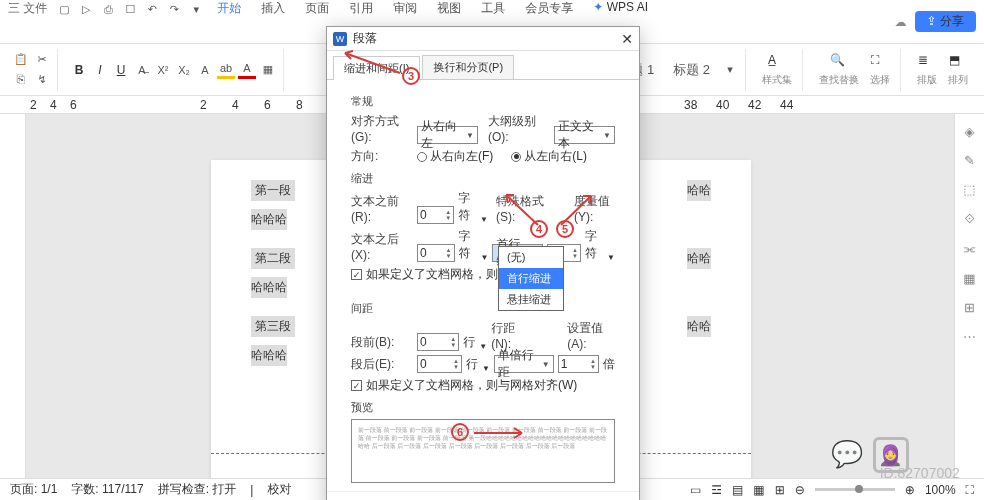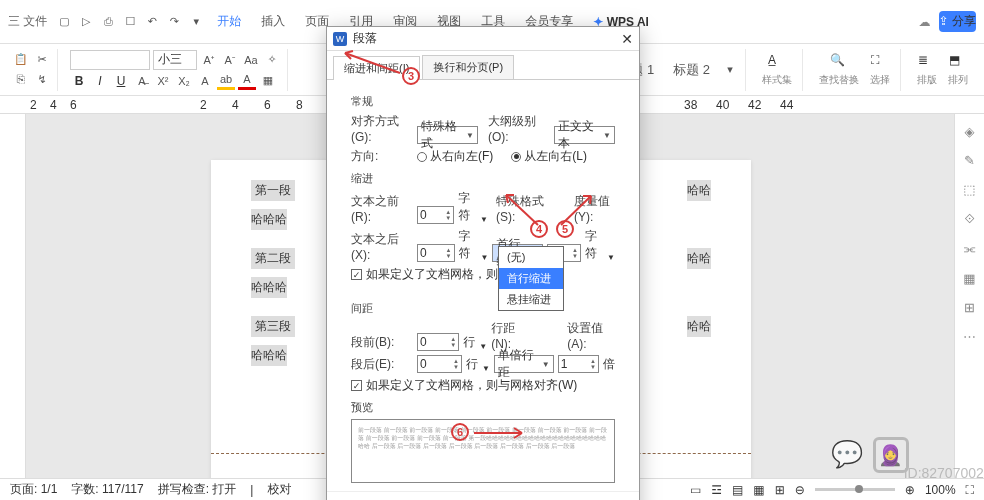--- a/index.html
+++ b/index.html
@@ -1,23 +1,23 @@
 <!DOCTYPE html>
 <html><head>
 <meta charset="utf-8">
 <style>
 *{box-sizing:border-box;margin:0;padding:0;font-family:"Microsoft YaHei",Arial,sans-serif;font-size:12px;color:#333}
 body{background:#f0f0f0;width:984px;height:500px;overflow:hidden;position:relative}
-.menubar{height:44px;background:#fff;display:flex;align-items:center;padding:0 8px;gap:4px;border-bottom:1px solid #e0e0e0}
+.menubar{height:44px;background:#fff;display:flex;padding:0 8px;gap:4px;border-bottom:1px solid #e0e0e0}
 .menubar .app-icon{color:#666;margin-right:4px}
 .menubar .mi{padding:0 8px;color:#555;cursor:pointer}
 .menubar .mi.active{color:#3a7fff}
-.menubar .ai{color:#3a7fff;font-weight:bold}
+.menubar .ai{color:#3a7fff;font-weight:normal}
 .menubar .right{margin-left:auto;display:flex;gap:8px;align-items:center}
-.share-btn{background:#3a7fff;color:#fff;padding:2px 0;border-radius:4px}
+.share-btn{background:#3a7fff;color:#fff;padding:2px 12px;border-radius:4px}
 .toolbar{height:52px;background:#fff;display:flex;align-items:center;padding:0 6px;gap:6px;border-bottom:1px solid #e0e0e0}
 .tb-group{display:flex;align-items:center;gap:3px;padding:0 6px;border-right:1px solid #e8e8e8;height:42px}
 .tb-col{display:flex;flex-direction:column;gap:2px}
 .tb-row{display:flex;gap:3px;align-items:center}
 .tb-btn{width:18px;height:18px;display:flex;align-items:center;justify-content:center;color:#555;cursor:pointer;font-size:11px}
 .font-sel{height:20px;border:1px solid #ccc;padding:0 4px;display:flex;align-items:center;min-width:80px}
 .heading-btn{padding:4px 8px;color:#555;cursor:pointer;font-size:13px}
 .tb-lbl{font-size:10px;color:#888;text-align:center}
 .big-btn{display:flex;flex-direction:column;align-items:center;gap:2px;padding:0 4px;cursor:pointer}
 .big-btn svg,.big-btn .ico{width:18px;height:18px}
@@ -63,21 +63,21 @@
 .dlg-btns .btn.primary{background:#fff}
 .statusbar{position:absolute;bottom:0;left:0;right:0;height:22px;background:#fff;border-top:1px solid #ddd;display:flex;align-items:center;padding:0 10px;gap:14px;font-size:11px;color:#666}
 .statusbar .right{margin-left:auto;display:flex;gap:10px;align-items:center}
 .zoom-slider{width:80px;height:3px;background:#ccc;position:relative}
 .zoom-slider::after{content:"";position:absolute;left:50%;top:-3px;width:8px;height:8px;background:#888;border-radius:50%}
 .anno{position:absolute;z-index:30;pointer-events:none}
 .anno-c{width:18px;height:18px;border:2px solid #d83a3a;border-radius:50%;color:#d83a3a;font-size:11px;display:flex;align-items:center;justify-content:center;font-weight:bold}
 .anno-arrow{stroke:#d83a3a;stroke-width:2;fill:none}
 .watermark{position:absolute;right:120px;bottom:30px;z-index:50;color:#aaa;font-size:18px;display:flex;align-items:center;gap:8px;opacity:.75}
 .watermark .wx{font-size:26px}
-.watermark .sub{position:absolute;top:26px;left:72px;font-size:14px;color:#aaa}
+.watermark .sub{position:absolute;top:26px;left:48px;font-size:14px;color:#aaa}
 .watermark .box{width:36px;height:36px;border:3px solid #aaa;border-radius:6px;display:flex;align-items:center;justify-content:center;font-size:20px;color:#aaa;position:absolute;right:-45px;top:-2px}
 </style>
 </head>
 <body>
 
 <div class="menubar">
   <span class="app-icon">三 文件</span>
   <span class="tb-btn">▢</span>
   <span class="tb-btn">▷</span>
   <span class="tb-btn">⎙</span>
@@ -109,28 +109,20 @@
         </div>
       <div class="tb-row">
           <span class="tb-btn">⎘</span>
           <span class="tb-btn">↯</span>
         </div>
     </div>
   </div>
   <div class="tb-group">
     <div class="tb-col">
       <div class="tb-row">
-        <div class="font-sel"></div>
-        <div class="font-sel" style="min-width:44px">小三</div>
-        <span class="tb-btn">A⁺</span>
-        <span class="tb-btn">A⁻</span>
-        <span class="tb-btn">Aa</span>
-        <span class="tb-btn">✧</span>
-      </div>
-      <div class="tb-row">
         <span class="tb-btn">
             <b>B</b>
           </span>
         <span class="tb-btn">
             <i>I</i>
           </span>
         <span class="tb-btn">
             <u>U</u>
           </span>
         <span class="tb-btn">A̶</span>
@@ -224,21 +216,21 @@
   </div>
   <div class="dlg-tabs">
     <div class="dlg-tab active">缩进和间距(I)</div>
     <div class="dlg-tab">换行和分页(P)</div>
   </div>
   <div class="dlg-body">
     <div class="sect-title">常规</div>
     <div class="frow">
       <label>对齐方式(G):</label>
       <div class="fsel" style="width:78px">
-          <span>特殊格式</span>
+          <span>从右向左</span>
           <span class="arr">▼</span>
         </div>
       <label style="margin-left:6px">大纲级别(O):</label>
       <div class="fsel" style="width:78px">
           <span>正文文本</span>
           <span class="arr">▼</span>
         </div>
     </div>
     <div class="frow">
       <label>方向:</label>

